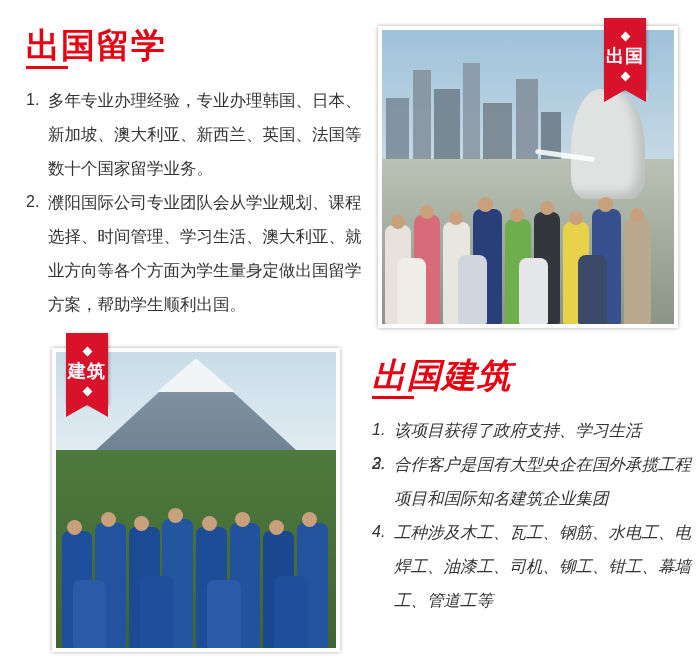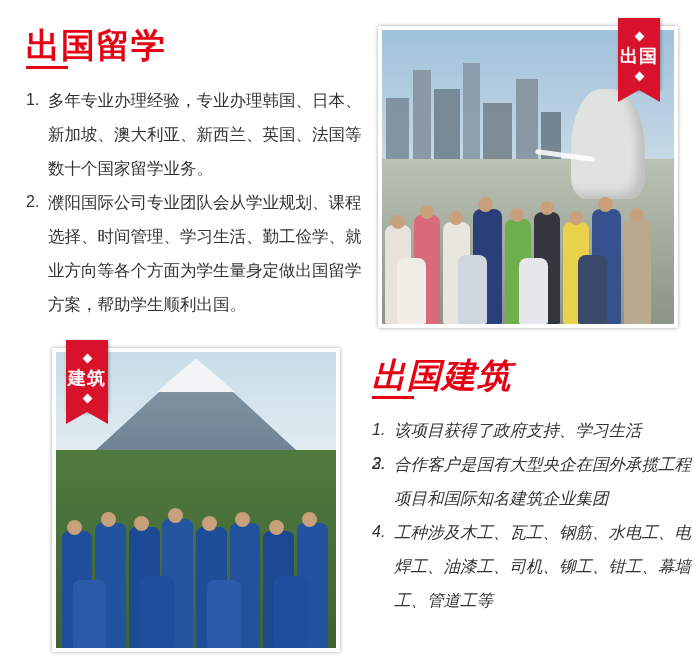--- a/index.html
+++ b/index.html
@@ -191,41 +191,41 @@
   .ribbon .dia {
     display: block;
     width: 7px; height: 7px;
     margin: 3px auto 5px auto;
     background: #ffffff;
     transform: rotate(45deg);
   }
   .ribbon .dia-b {
     margin: 6px auto 10px auto;
   }
-  .ribbon-1 { left: 604px; top: 18px; margin-left: 14px; }
-  .ribbon-2 { left: 66px; top: 340px; }
+  .ribbon-1 { left: 604px; top: 18px; }
+  .ribbon-2 { left: 66px; top: 333px; }
 </style>
 </head>
 <body>
 
 <div class="page">
 
   <div class="section1">
 
     <div class="sec1-text">
       <div class="heading">出国留学</div>
       <div class="heading-rule"></div>
       <ol class="list">
         <li>
           <span class="num">1.</span>
           <span>多年专业办理经验，专业办理韩国、日本、新加坡、澳大利亚、新西兰、英国、法国等数十个国家留学业务。</span>
         </li>
         <li>
           <span class="num">2.</span>
-          <span>濮阳国际公司专业团队会从学业规划、课程选择、时间管理、学习生活、勤工俭学、就业方向等各个方面为学生量身定做出国留学方案，帮助学生顺利出国。</span>
+          <span>濮阳国际公司专业团队会从学业规划、课程选择、时间管理、学习生活、澳大利亚、就业方向等各个方面为学生量身定做出国留学方案，帮助学生顺利出国。</span>
         </li>
       </ol>
     </div>
 
     <div class="photo photo-1">
       <div class="p1-sky"></div>
       <div class="p1-city">
         <div class="bld" style="left:2%;width:13%;height:62%;"></div>
         <div class="bld" style="left:17%;width:10%;height:86%;background:#8794a1;"></div>
         <div class="bld" style="left:29%;width:14%;height:70%;background:#72828f;"></div>

